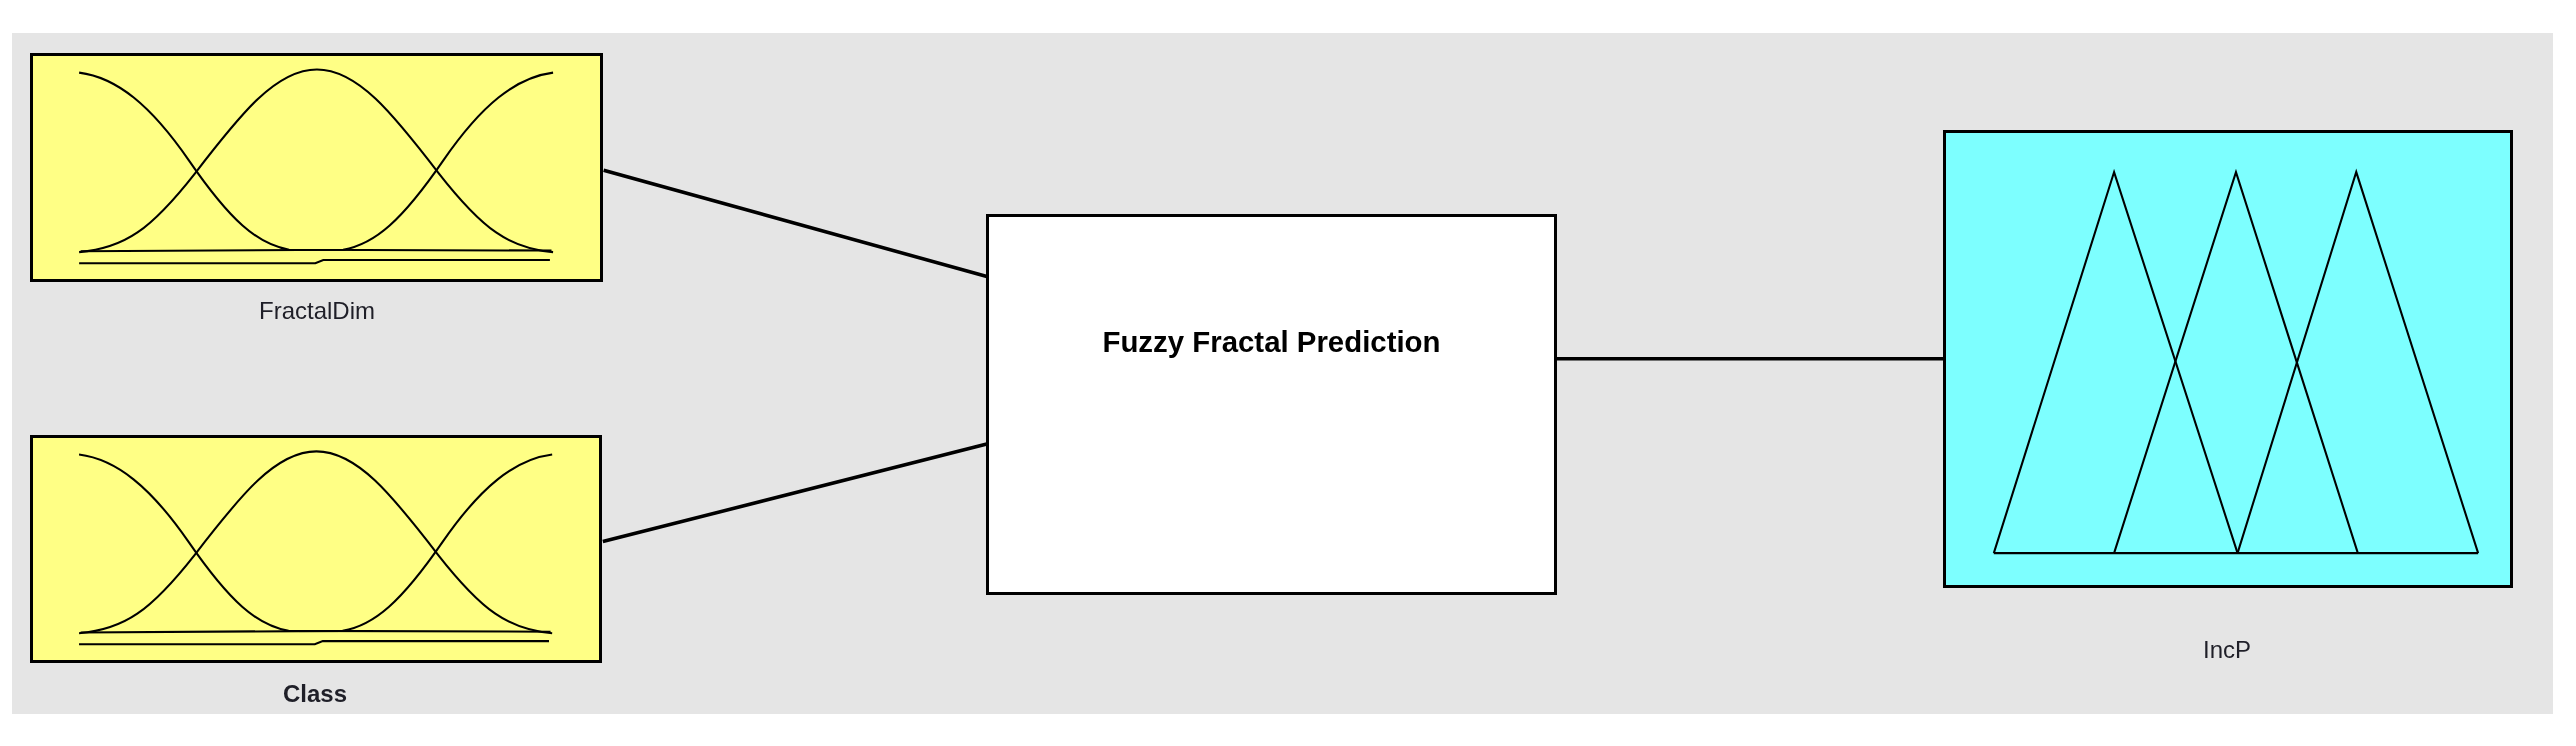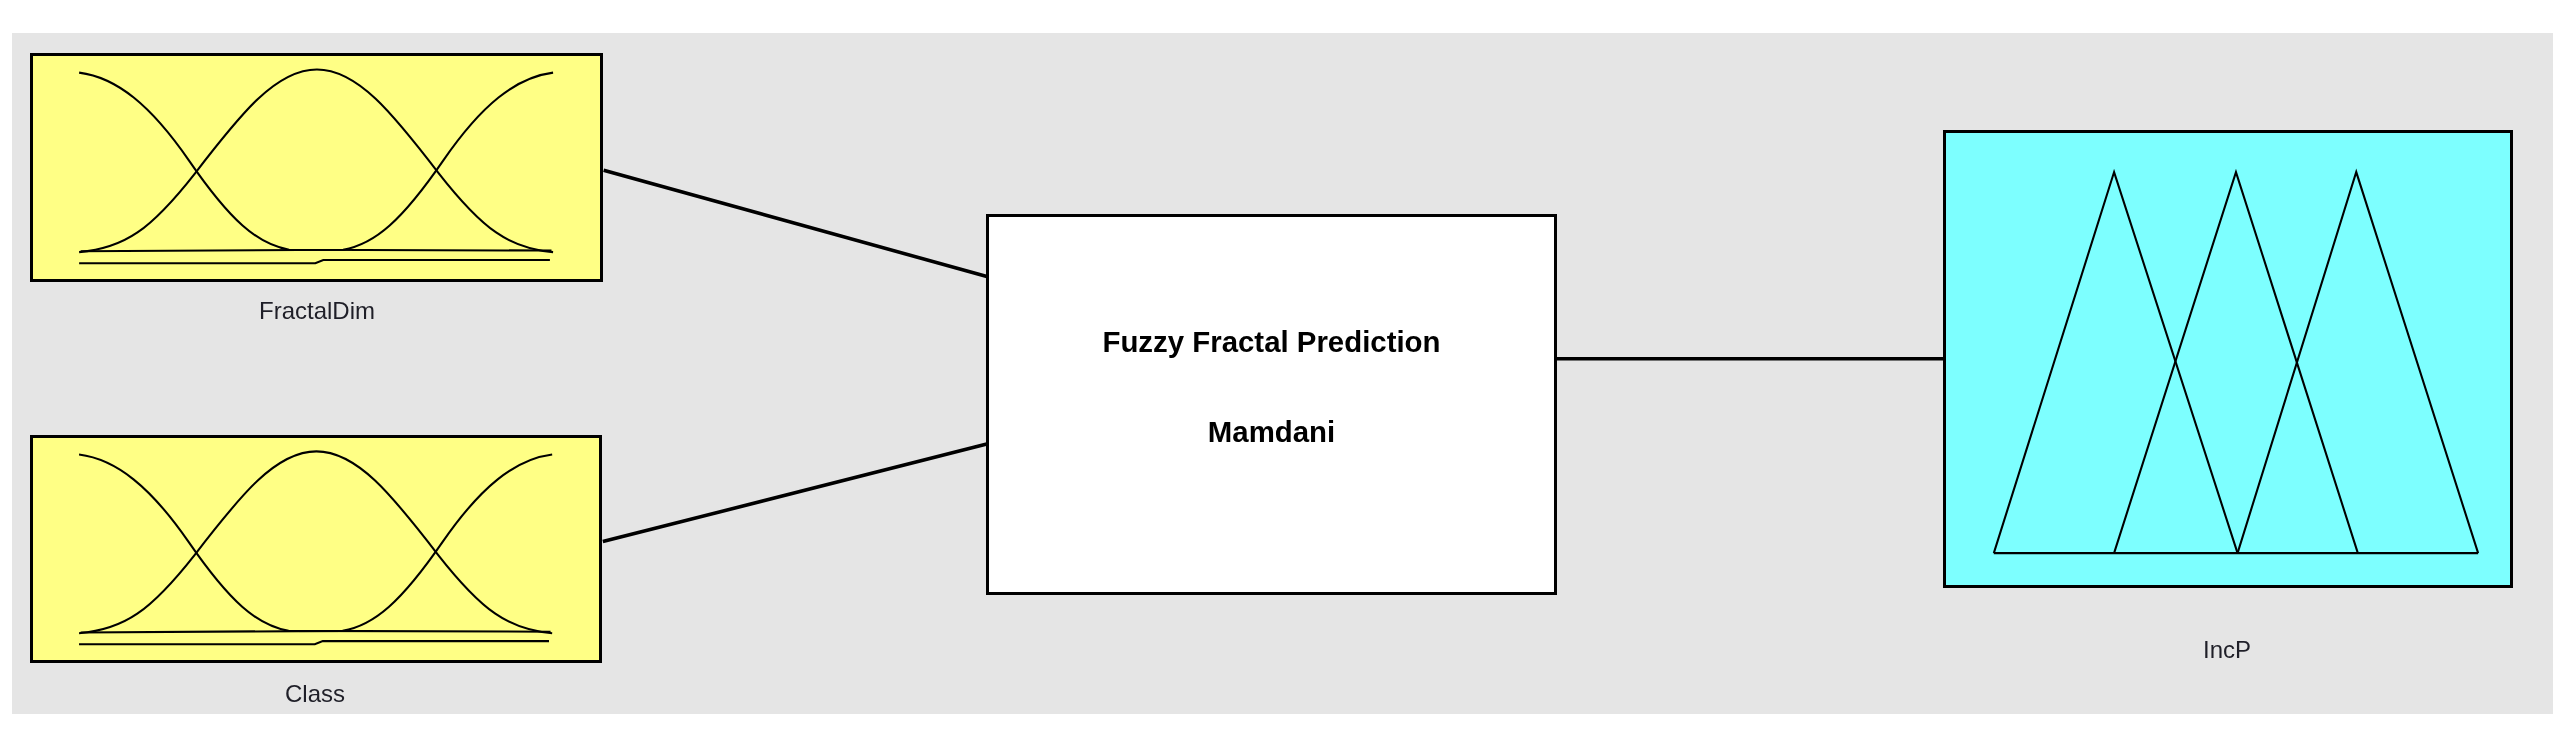--- a/index.html
+++ b/index.html
@@ -67,25 +67,24 @@
 <div class="node-label" style="left:317px;top:297px;">FractalDim</div>
 
 <div class="node input-node" style="left:30px;top:435px;width:572px;height:228px;">
   <svg viewBox="0 0 713 282" preserveAspectRatio="none">
     <path class="mf" d="M 58 21 C 105 27 148 62 196 132 C 248 208 282 238 322 245 L 652 246"></path>
     <path class="mf" d="M 58 248 C 115 243 148 220 204 148 C 262 72 306 17 357 17 C 408 17 452 72 510 148 C 566 220 599 243 654 248"></path>
     <path class="mf" d="M 654 21 C 607 27 564 62 516 132 C 464 208 430 238 390 245 L 60 247"></path>
     <path class="mf" d="M 58 262 L 355 262 L 365 258 L 650 258"></path>
   </svg>
 </div>
-<div class="node-label" style="left:315px;top:680px;">Class</div>
+<div class="node-label" style="left:315px;top:680px;font-weight:bold;">Class</div>
 
 <div class="node system-node" style="left:986px;top:167px;width:571px;height:381px;margin-top:47px;">
   <div class="system-text sys-line1">Fuzzy Fractal Prediction</div>
-  <div class="system-text sys-line2">Mamdani</div>
 </div>
 
 <div class="node output-node" style="left:1943px;top:130px;width:570px;height:458px;">
   <svg viewBox="0 0 708 567" preserveAspectRatio="none">
     <path class="mf-thin" d="M 60 527 L 668 527"></path>
     <path class="mf" d="M 60 527 L 211 49 L 366 527"></path>
     <path class="mf" d="M 211 527 L 364 49 L 517 527"></path>
     <path class="mf" d="M 366 527 L 515 49 L 668 527"></path>
   </svg>
 </div>

